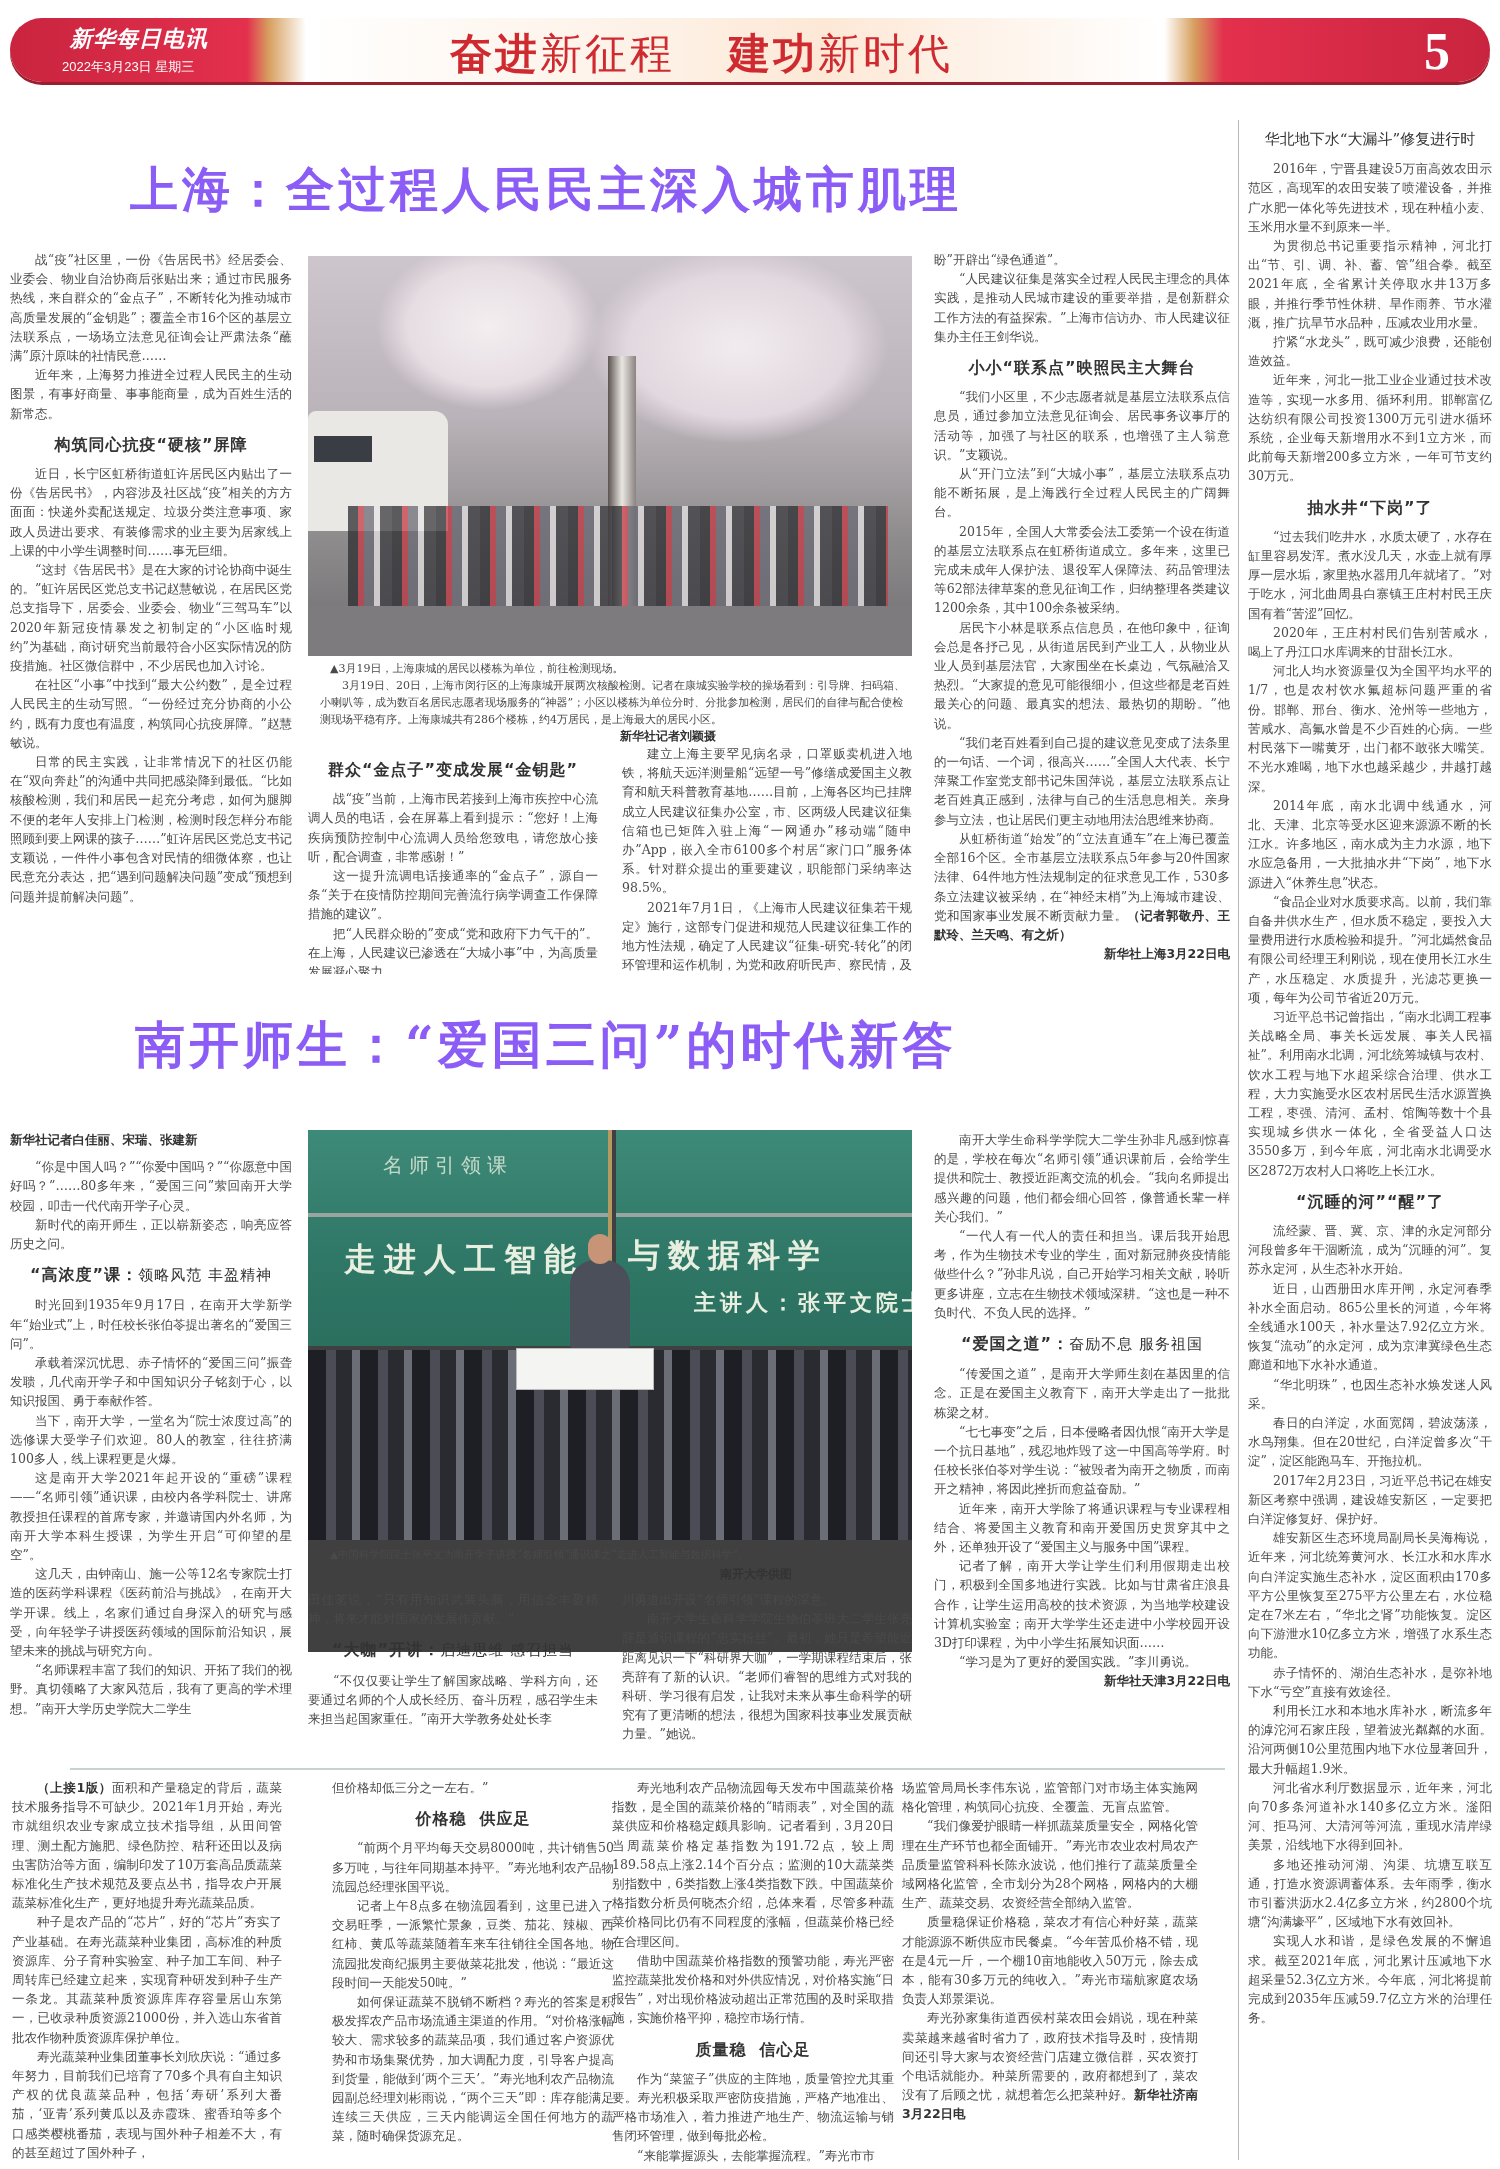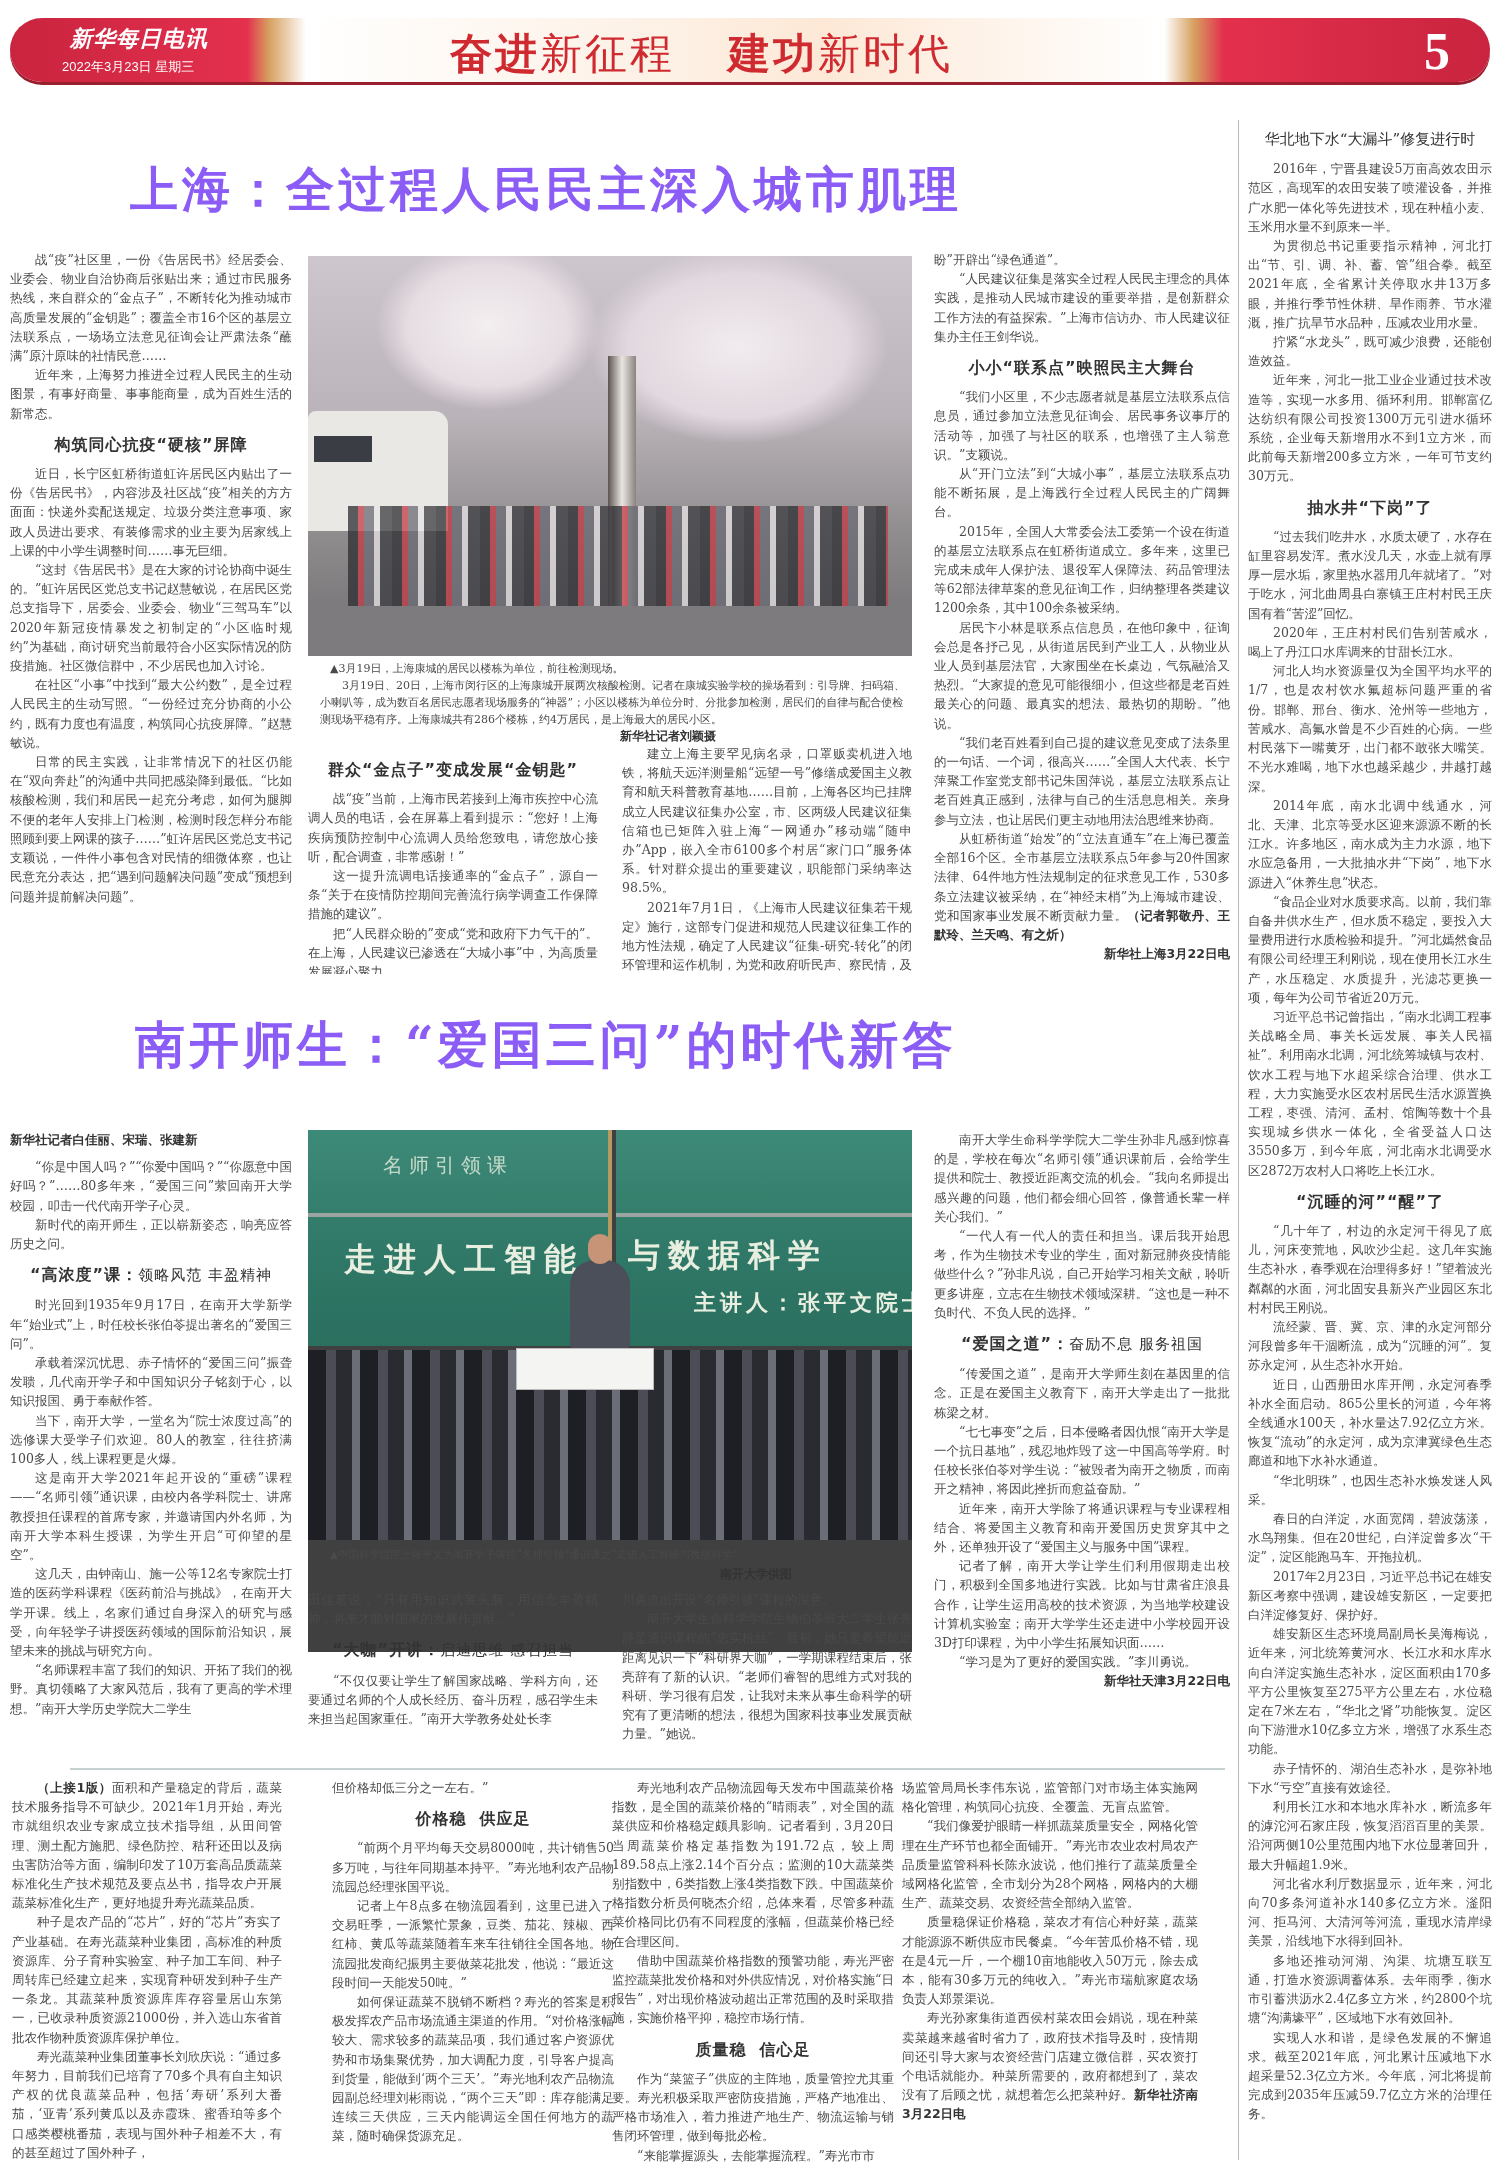--- a/index.html
+++ b/index.html
@@ -217,25 +217,24 @@
   <p>拧紧“水龙头”，既可减少浪费，还能创造效益。</p>
   <p>近年来，河北一批工业企业通过技术改造等，实现一水多用、循环利用。邯郸富亿达纺织有限公司投资1300万元引进水循环系统，企业每天新增用水不到1立方米，而此前每天新增200多立方米，一年可节支约30万元。</p>
   <div class="sub">抽水井“下岗”了</div>
   <p>“过去我们吃井水，水质太硬了，水存在缸里容易发浑。煮水没几天，水壶上就有厚厚一层水垢，家里热水器用几年就堵了。”对于吃水，河北曲周县白寨镇王庄村村民王庆国有着“苦涩”回忆。</p>
   <p>2020年，王庄村村民们告别苦咸水，喝上了丹江口水库调来的甘甜长江水。</p>
   <p>河北人均水资源量仅为全国平均水平的1/7，也是农村饮水氟超标问题严重的省份。邯郸、邢台、衡水、沧州等一些地方，苦咸水、高氟水曾是不少百姓的心病。一些村民落下一嘴黄牙，出门都不敢张大嘴笑。不光水难喝，地下水也越采越少，井越打越深。</p>
   <p>2014年底，南水北调中线通水，河北、天津、北京等受水区迎来源源不断的长江水。许多地区，南水成为主力水源，地下水应急备用，一大批抽水井“下岗”，地下水源进入“休养生息”状态。</p>
   <p>“食品企业对水质要求高。以前，我们靠自备井供水生产，但水质不稳定，要投入大量费用进行水质检验和提升。”河北嫣然食品有限公司经理王利刚说，现在使用长江水生产，水压稳定、水质提升，光滤芯更换一项，每年为公司节省近20万元。</p>
   <p>习近平总书记曾指出，“南水北调工程事关战略全局、事关长远发展、事关人民福祉”。利用南水北调，河北统筹城镇与农村、饮水工程与地下水超采综合治理、供水工程，大力实施受水区农村居民生活水源置换工程，枣强、清河、孟村、馆陶等数十个县实现城乡供水一体化，全省受益人口达3550多万，到今年底，河北南水北调受水区2872万农村人口将吃上长江水。</p>
   <div class="sub">“沉睡的河”“醒”了</div>
-  <p>“几十年了，村边的永定河干得见了底儿，河床变荒地，风吹沙尘起。这几年实施生态补水，春季观在治理得多好！”望着波光粼粼的水面，河北固安县新兴产业园区东北村村民王刚说。</p>
   <p>流经蒙、晋、冀、京、津的永定河部分河段曾多年干涸断流，成为“沉睡的河”。复苏永定河，从生态补水开始。</p>
   <p>近日，山西册田水库开闸，永定河春季补水全面启动。865公里长的河道，今年将全线通水100天，补水量达7.92亿立方米。恢复“流动”的永定河，成为京津冀绿色生态廊道和地下水补水通道。</p>
   <p>“华北明珠”，也因生态补水焕发迷人风采。</p>
   <p>春日的白洋淀，水面宽阔，碧波荡漾，水鸟翔集。但在20世纪，白洋淀曾多次“干淀”，淀区能跑马车、开拖拉机。</p>
   <p>2017年2月23日，习近平总书记在雄安新区考察中强调，建设雄安新区，一定要把白洋淀修复好、保护好。</p>
   <p>雄安新区生态环境局副局长吴海梅说，近年来，河北统筹黄河水、长江水和水库水向白洋淀实施生态补水，淀区面积由170多平方公里恢复至275平方公里左右，水位稳定在7米左右，“华北之肾”功能恢复。淀区向下游泄水10亿多立方米，增强了水系生态功能。</p>
   <p>赤子情怀的、湖泊生态补水，是弥补地下水“亏空”直接有效途径。</p>
-  <p>利用长江水和本地水库补水，断流多年的滹沱河石家庄段，恢复滔滔百里的美景。沿河两侧10公里范围内地下水位显著回升，最大升幅超1.9米。</p>
+  <p>利用长江水和本地水库补水，断流多年的滹沱河石家庄段，望着波光粼粼的水面。沿河两侧10公里范围内地下水位显著回升，最大升幅超1.9米。</p>
   <p>河北省水利厅数据显示，近年来，河北向70多条河道补水140多亿立方米。滏阳河、拒马河、大清河等河流，重现水清岸绿美景，沿线地下水得到回补。</p>
   <p>多地还推动河湖、沟渠、坑塘互联互通，打造水资源调蓄体系。去年雨季，衡水市引蓄洪沥水2.4亿多立方米，约2800个坑塘“沟满壕平”，区域地下水有效回补。</p>
   <p><span>实现人水和谐，是绿色发展的不懈追求。截至2021年底，河北累计压减地下水超采量52.3亿立方米。今年底，河北将提前完成到2035年压减59.7亿立方米的治理任务。</span></p>
 </div>
 
 </body></html>

